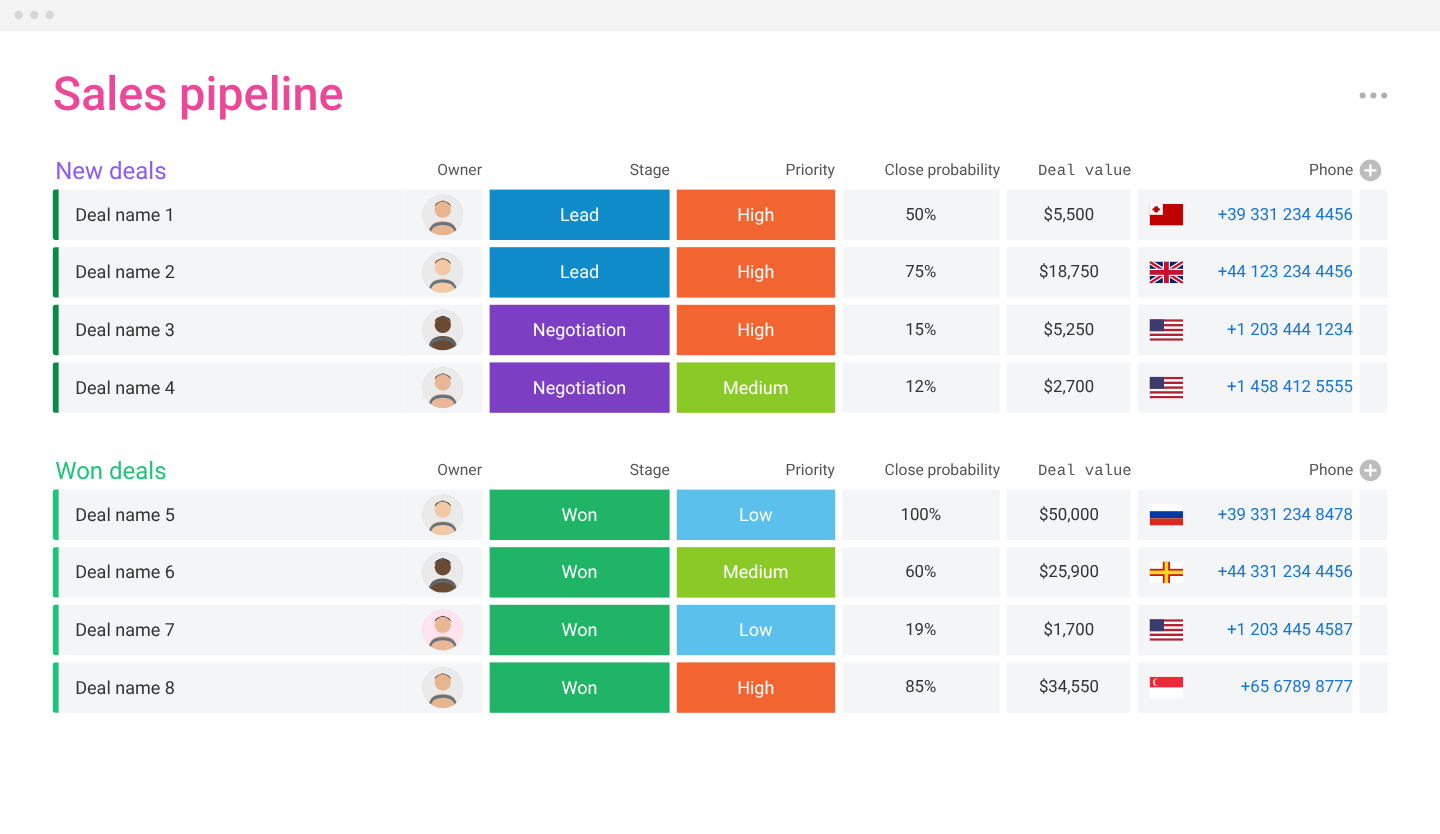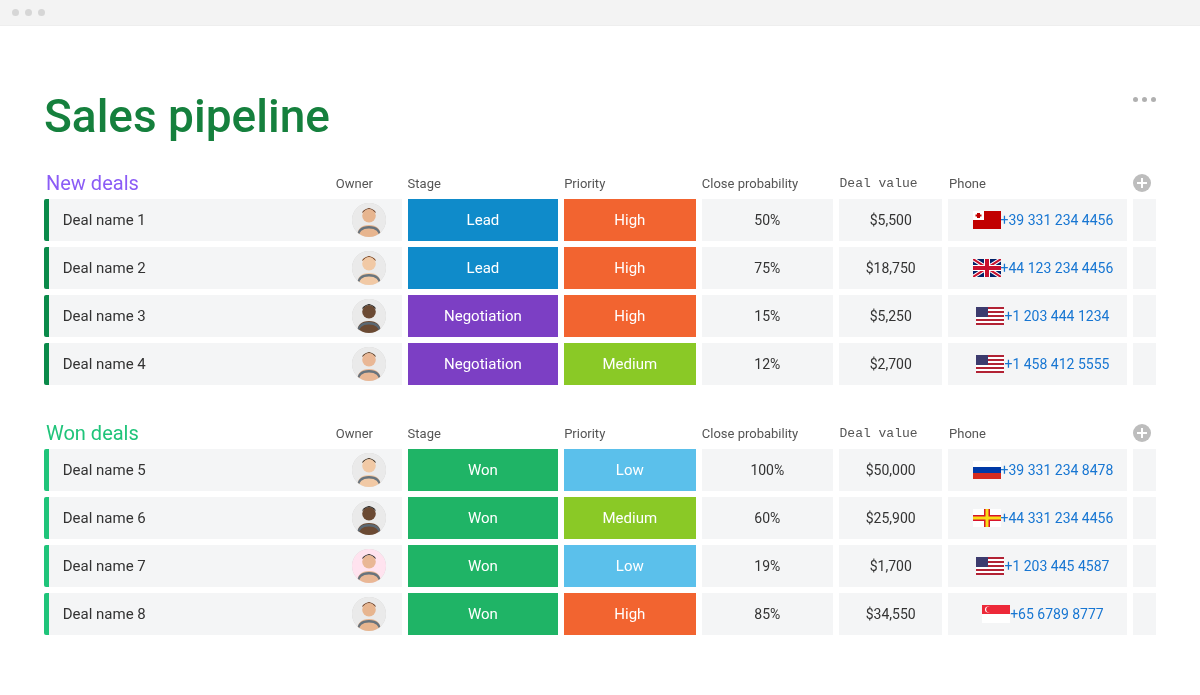--- a/index.html
+++ b/index.html
@@ -21,43 +21,42 @@
   .page {
     padding: 30px 44px 40px 44px;
   }
   .page-header {
     display: flex;
     align-items: center;
     justify-content: space-between;
     margin-bottom: 28px;
   }
   .page-title {
-    font-size: 46px;
+    font-size: 39px;
     font-weight: 500;
-    color: #15803d;
-    margin-top: 33px;
+    color: #ec4899;
   }
   .more-dots { display:flex; gap:4px; cursor:pointer; }
   .more-dots span { width:5px; height:5px; border-radius:50%; background:#b0b0b0; }
   .group { margin-bottom: 36px; }
   .group-header {
     display:flex;
     align-items:center;
     margin-bottom: 4px;
   }
   .group-title {
     width: 310px;
     font-size: 20px;
     font-weight: 400;
     padding-left: 2px;
   }
   .col-header {
     font-size: 13px;
     color: #555;
-    text-align: left;
+    text-align: right;
   }
   .col-owner   { width: 70px;  }
   .col-stage   { width: 160px; margin-left:6px;}
   .col-priority{ width: 140px; margin-left:6px;}
   .col-prob    { width: 140px; margin-left:6px;}
   .col-value   { width: 110px; margin-left:6px;font-family:Liberation Mono, monospace;}
   .col-phone   { width: 190px; margin-left:6px;}
   .col-add     { width: 30px;  display:flex; justify-content:center; }
   .plus-icon {
     width:18px; height:18px; border-radius:50%; background:#bdbdbd;
@@ -92,21 +91,21 @@
   .owner-cell { width:70px; margin-left:0; }
   .avatar {
     width:34px; height:34px; border-radius:50%; background:#ccc;
     display:flex; align-items:center; justify-content:center; overflow:hidden;
   }
   .avatar svg { width:100%; height:100%; }
   .stage-cell   { width:160px; margin-left:6px; color:#fff; font-size:15px; }
   .priority-cell{ width:140px; margin-left:6px; color:#fff; font-size:15px; }
   .prob-cell    { width:140px; margin-left:6px; }
   .value-cell   { width:110px; margin-left:6px; }
-  .phone-cell   { width:190px; margin-left:6px; justify-content:center; padding-left:10px; }
+  .phone-cell   { width:190px; margin-left:6px; justify-content:space-between; padding-left:10px; }
   .extra-cell   { width:24px;  margin-left:6px; }
   .phone-link { color:#1776d2; font-size:14px; cursor:pointer; }
   .flag { width:28px; height:18px; border-radius:2px; display:flex; flex-shrink:0; }
 </style>
 </head>
 <body>
 
 <div class="browser-chrome">
   <div class="chrome-dot"></div>
   <div class="chrome-dot"></div>

